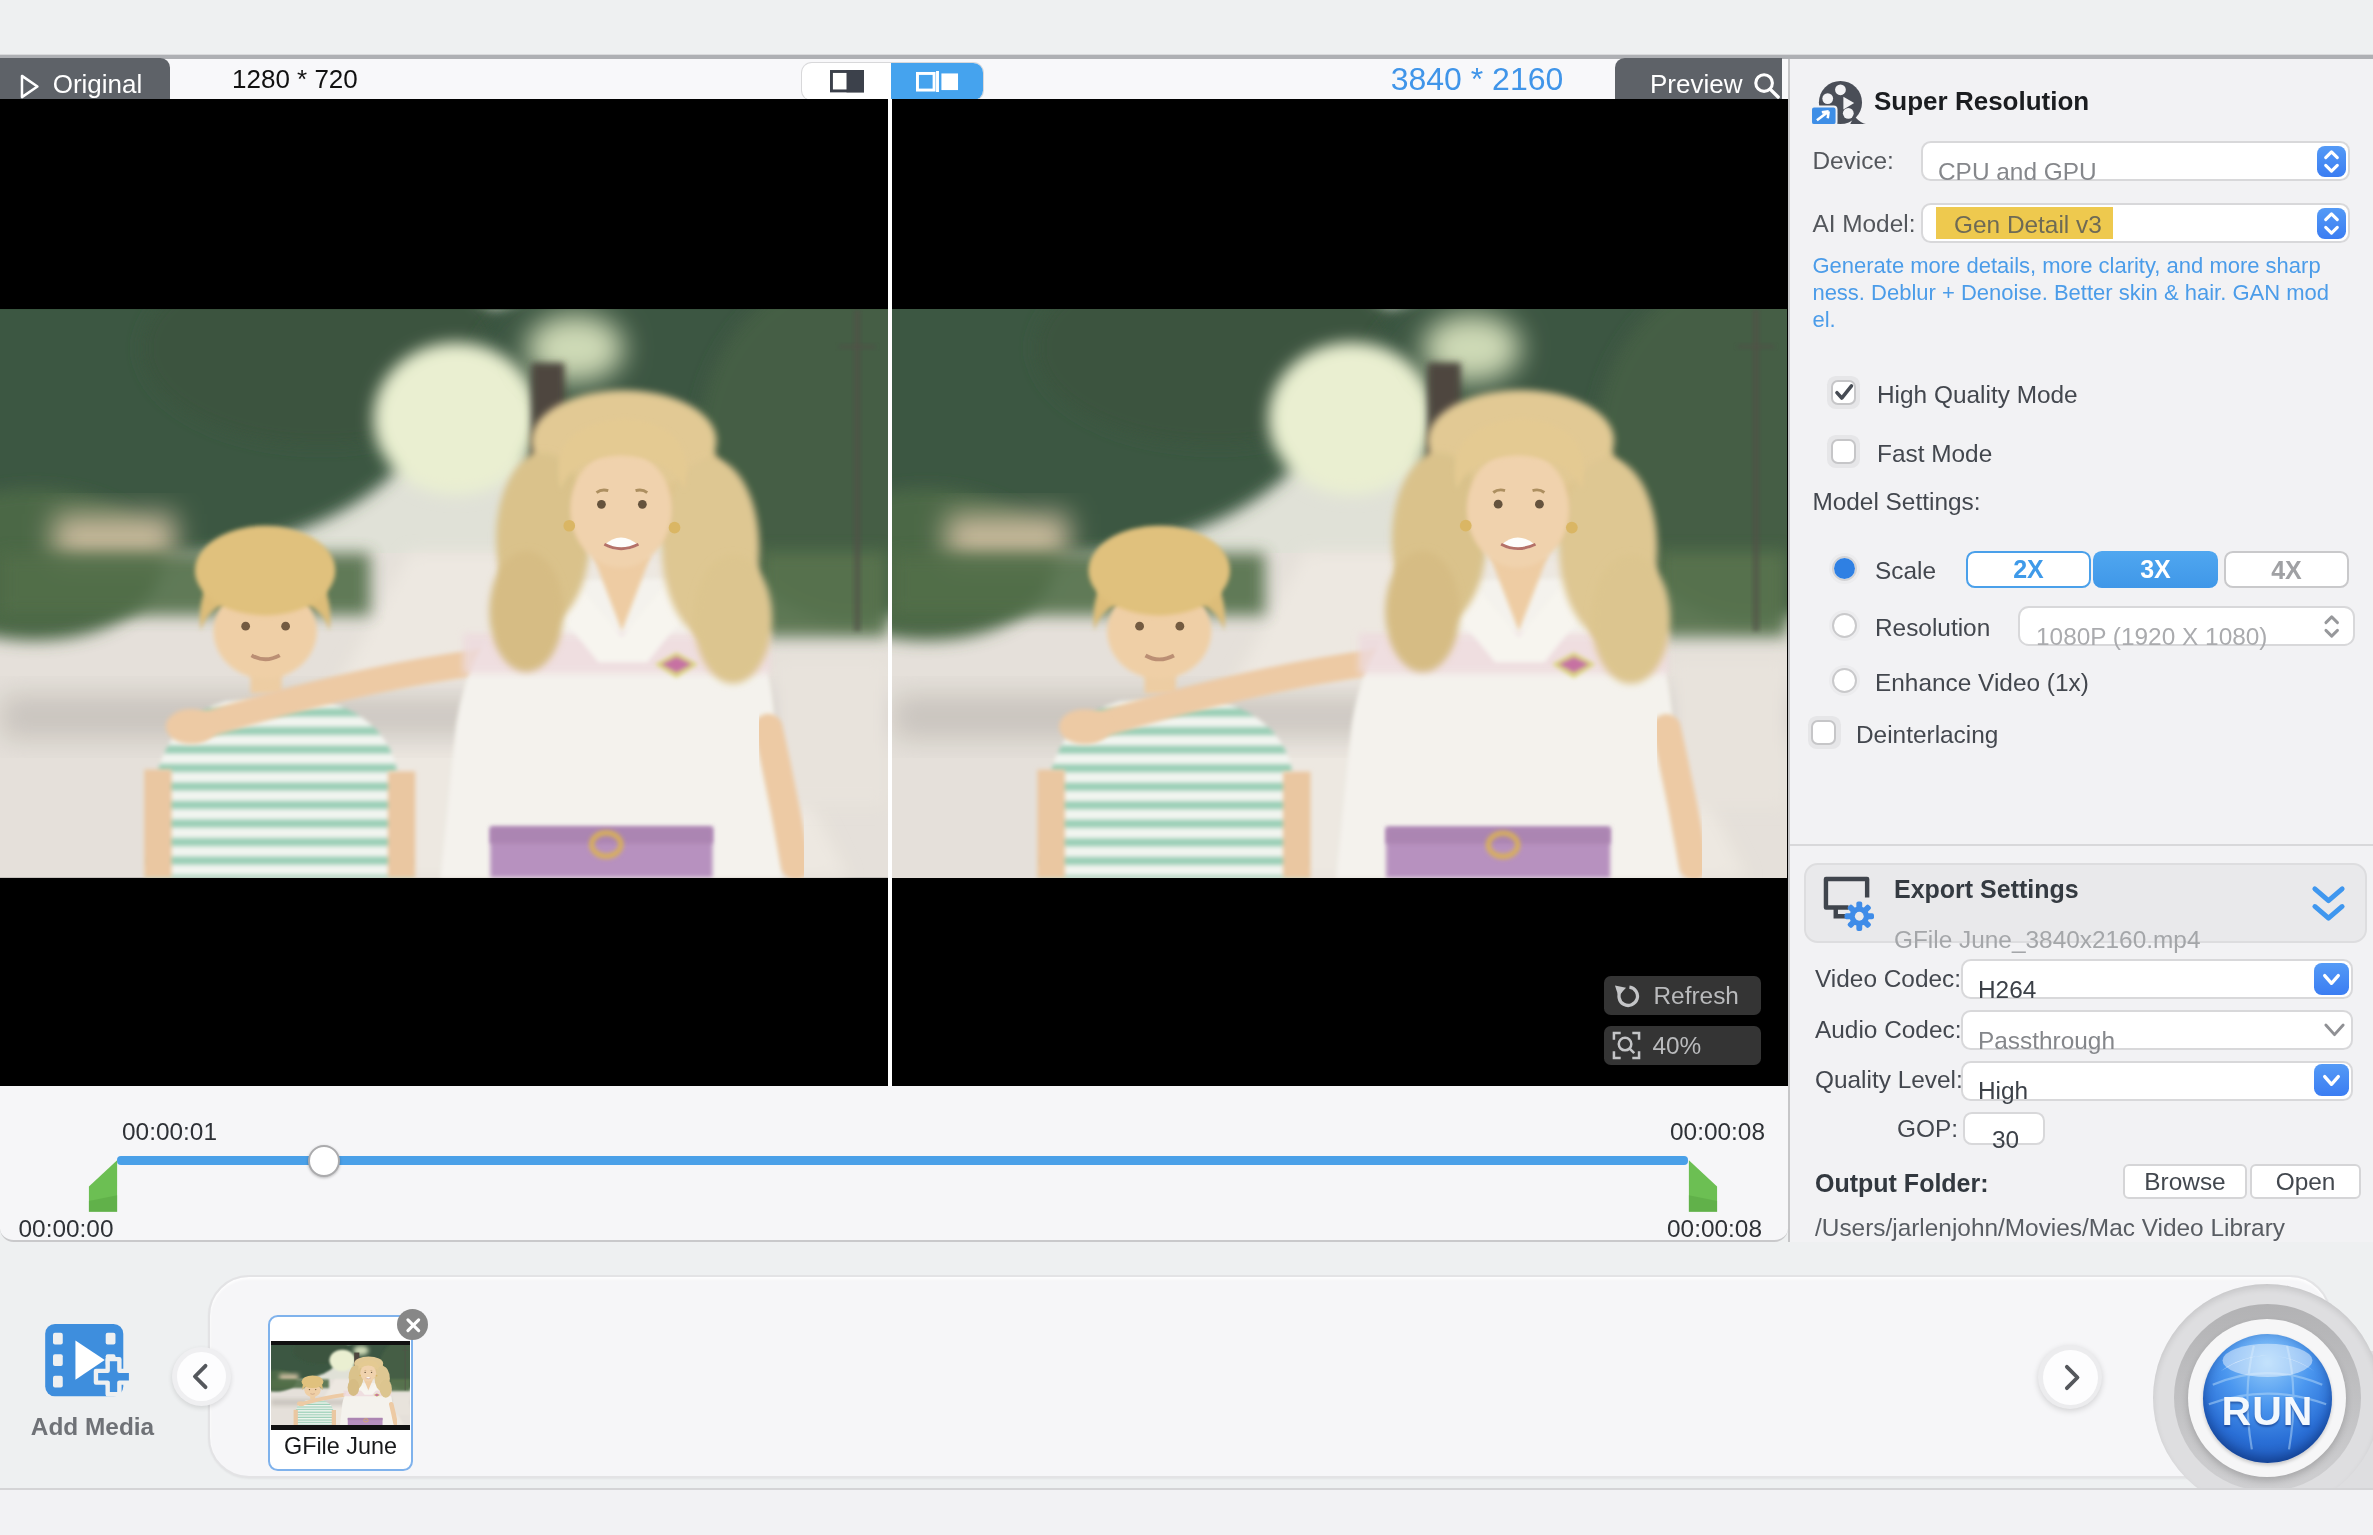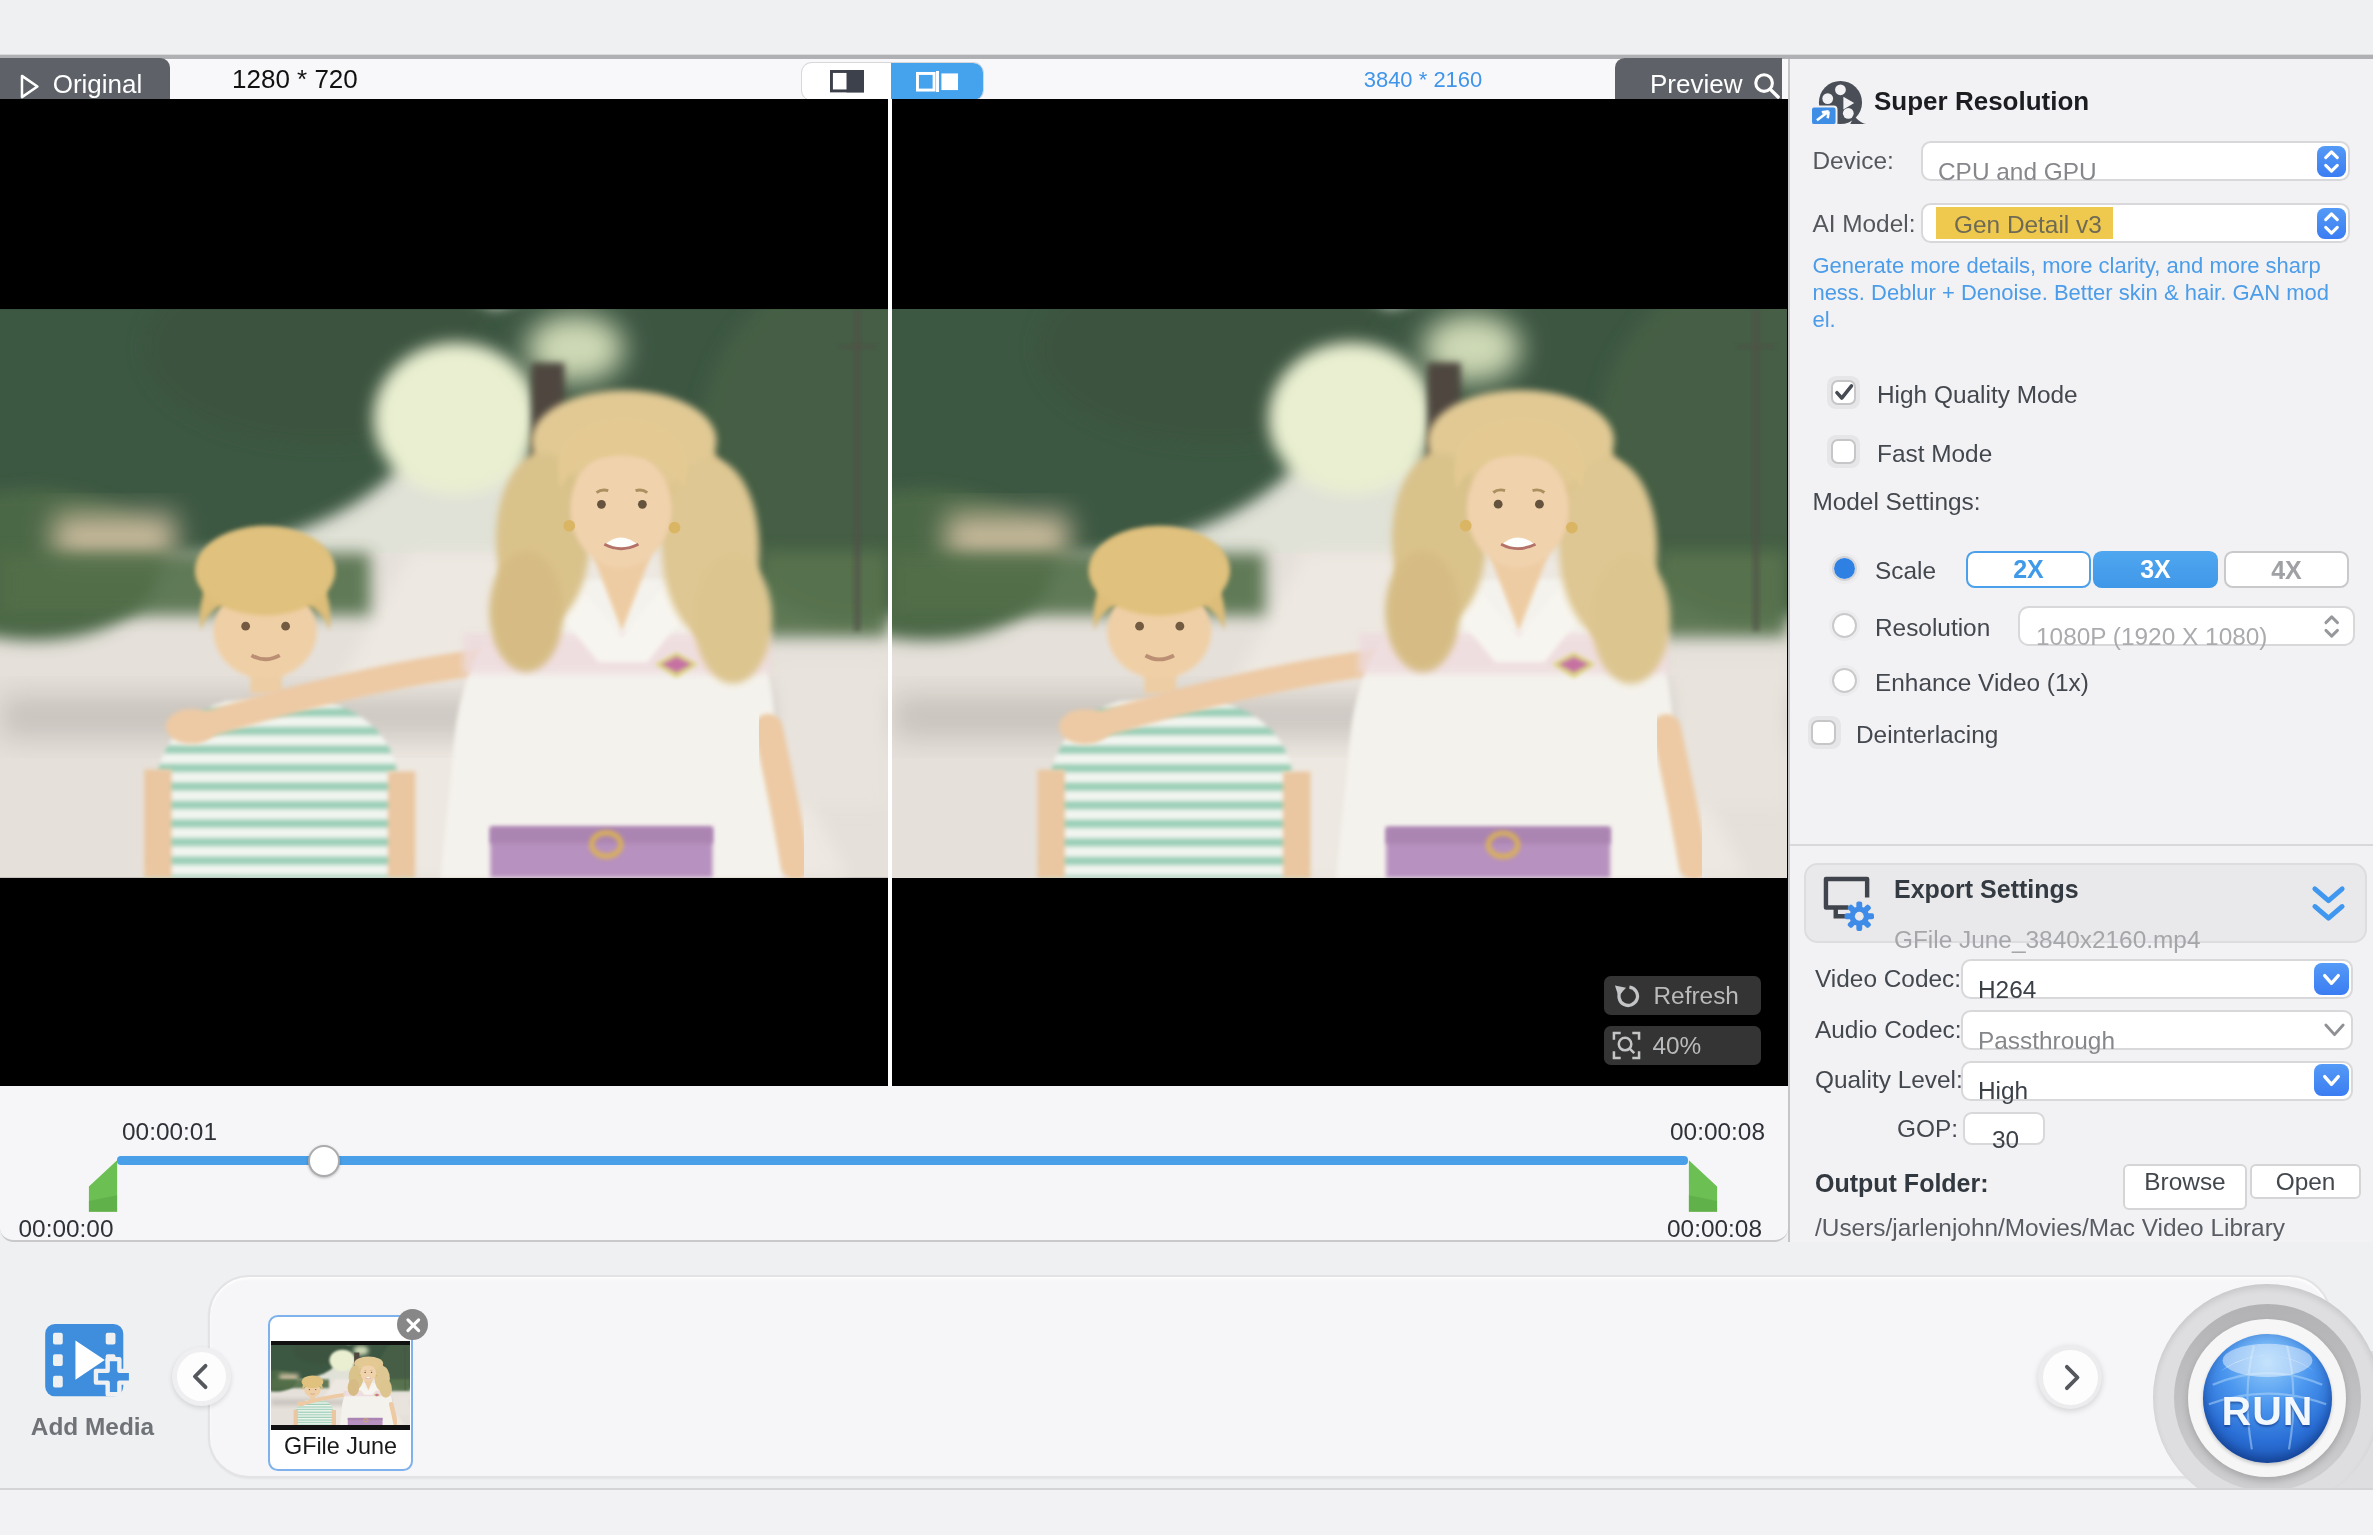--- a/index.html
+++ b/index.html
@@ -60,21 +60,21 @@
           </svg>
       </div>
       <div style="position:absolute; left:89px; top:0; width:93px; height:37px; background:#45a3ee; display:flex; align-items:center; justify-content:center;">
         <svg width="43" height="21.5" viewBox="0 0 44 22">
             <rect x="1.5" y="2.5" width="17" height="17" fill="none" stroke="#fff" stroke-width="3"></rect>
             <rect x="20.5" y="0" width="3" height="22" fill="#fff"></rect>
             <rect x="26" y="2.5" width="17" height="17" fill="#fff"></rect>
           </svg>
       </div>
     </div>
-    <div style="position:absolute; left:1311px; top:0; width:224px; height:41px; line-height:41px; font-size:22px; color:#4095e9; text-align:center;">3840 * 2160</div>
+    <div style="position:absolute; left:1365px; top:0; width:224px; height:41px; line-height:41px; font-size:32px; color:#4095e9; text-align:center;">3840 * 2160</div>
     <div class="dtab" style="left:1615px; width:167px; border-radius:9.8px 0 0 0; padding-left:35px;">
       Preview
       <svg width="29" height="29" viewBox="0 0 30 30" style="margin-left:9.8px;">
           <circle cx="12.5" cy="12.5" r="8.6" fill="none" stroke="#fff" stroke-width="3.2"></circle>
           <line x1="19" y1="19" x2="27" y2="27" stroke="#fff" stroke-width="3.6" stroke-linecap="round"></line>
         </svg>
     </div>
   </div>
 
   <div id="video">
@@ -322,21 +322,21 @@
     <div class="lbl" style="left:25px; top:1007px;">Quality Level:</div>
     <div class="dd" style="left:171px; top:1002px; width:392px; height:40px;"></div>
     <div class="ddtxt" style="left:188px; top:1008px; color:#3c4148;">High</div>
     <div class="bluebtn" style="left:524px; top:1005px; width:35px; height:32px;"><svg width="35" height="32" viewBox="0 0 36 33">
           <path d="M11 13 L18 21 L25 13" fill="none" stroke="#fff" stroke-width="3.4" stroke-linecap="round" stroke-linejoin="round"></path>
         </svg></div>
     <div class="lbl" style="left:107px; top:1056px;">GOP:</div>
     <div class="dd" style="left:173px; top:1053px; width:82px; height:33px; border-radius:8.8px;"></div>
     <div class="ddtxt" style="left:202px; top:1057px; color:#3c4148;">30</div>
     <div class="sb" style="left:25px; top:1110px; font-size:25px; font-weight:bold; color:#32383f;">Output Folder:</div>
-    <div style="position:absolute; left:333px; top:1105px; width:124px; height:46px; background:#fff; border:2px solid #d5d5d7; border-radius:5.9px; font-size:24.4px; color:#42474e; text-align:center; line-height:31px;">Browse</div>
+    <div style="position:absolute; left:333px; top:1105px; width:124px; height:35px; background:#fff; border:2px solid #d5d5d7; border-radius:5.9px; font-size:24.4px; color:#42474e; text-align:center; line-height:31px;">Browse</div>
     <div style="position:absolute; left:460px; top:1105px; width:111px; height:35px; background:#fff; border:2px solid #d5d5d7; border-radius:5.9px; font-size:24.4px; color:#42474e; text-align:center; line-height:31px;">Open</div>
     <div class="sb" style="left:25px; top:1155px; font-size:24.4px; color:#595d63;">/Users/jarlenjohn/Movies/Mac Video Library</div>
   </div>
 
   <div id="bottom">
 
     <div style="position:absolute; left:208px; top:33px; width:2123px; height:203px; background:#f6f6f8; border:2px solid #e3e3e5; border-radius:41px; box-shadow:inset 0 2px 2.9px rgba(255,255,255,0.9), 0 1px 2px rgba(0,0,0,0.05);"></div>
 
     <div style="position:absolute; left:2267px; top:109px; width:106px; height:138px; background:#dedee0;"></div>
     <div style="position:absolute; left:2153px; top:42px; width:228px; height:228px; border-radius:50%; background:#dedee0; box-shadow:inset 0 3.9px 5.9px rgba(0,0,0,0.10);"></div>

